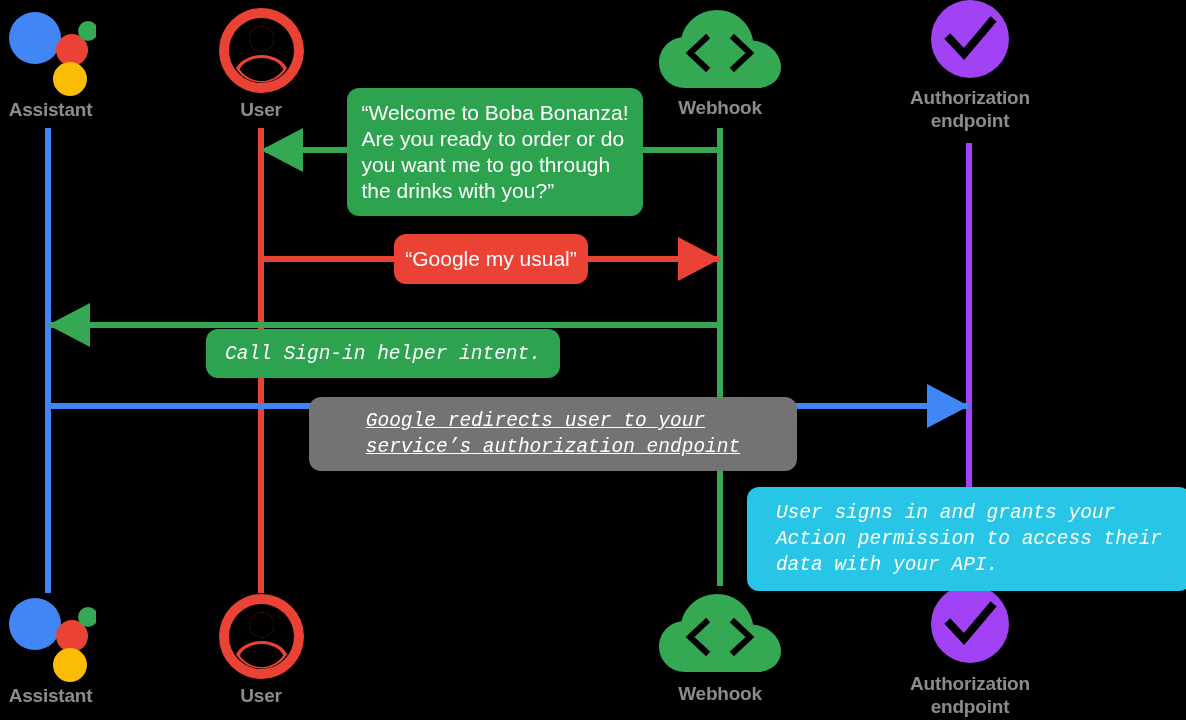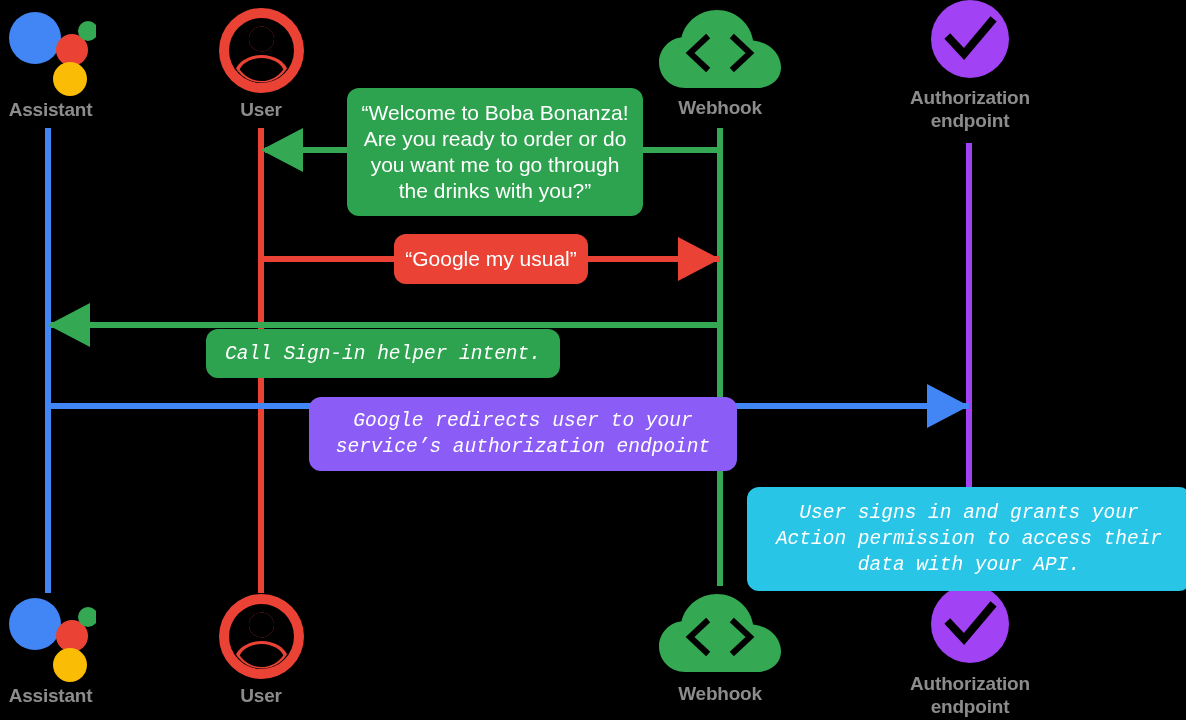--- a/index.html
+++ b/index.html
@@ -37,21 +37,21 @@
     text-align: center;
     white-space: pre-line;
     letter-spacing: -0.2px;
   }
   
   .bubble {
     position: absolute;
     box-sizing: border-box;
     border-radius: 12px;
     color: #ffffff;
-    text-align: center;
+    text-align: left;
     display: flex;
     align-items: center;
     justify-content: center;
     white-space: pre-line;
   }
   .bubble.sans {
     font-family: "Liberation Sans", sans-serif;
     font-size: 21px;
     line-height: 26px;
     font-weight: normal;
@@ -168,20 +168,20 @@
 
   <div class="bubble sans" style="left:341px; top:88px; width:296px; height:128px; background:#2ea34f;">“Welcome to Boba Bonanza!
 Are you ready to order or do
 you want me to go through
 the drinks with you?”</div>
 
   <div class="bubble sans" style="left:388px; top:234px; width:194px; height:50px; background:#ea4335;">“Google my usual”</div>
 
   <div class="bubble mono" style="left:200px; top:301px; width:354px; height:49px; background:#2ea34f;">Call Sign-in helper intent.</div>
 
-  <div class="bubble mono" style="left:303px; top:369px; width:428px; height:74px; background:#8b5cf6;">Google redirects user to your
+  <div class="bubble mono" style="left:303px; top:369px; width:488px; height:74px; background:#737373;text-decoration:underline;">Google redirects user to your
 service’s authorization endpoint</div>
 
   <div class="bubble mono" style="left:741px; top:459px; width:444px; height:104px; background:#29c5e6;">User signs in and grants your
 Action permission to access their
 data with your API.</div>
 
 </div>
 
 </body></html>

